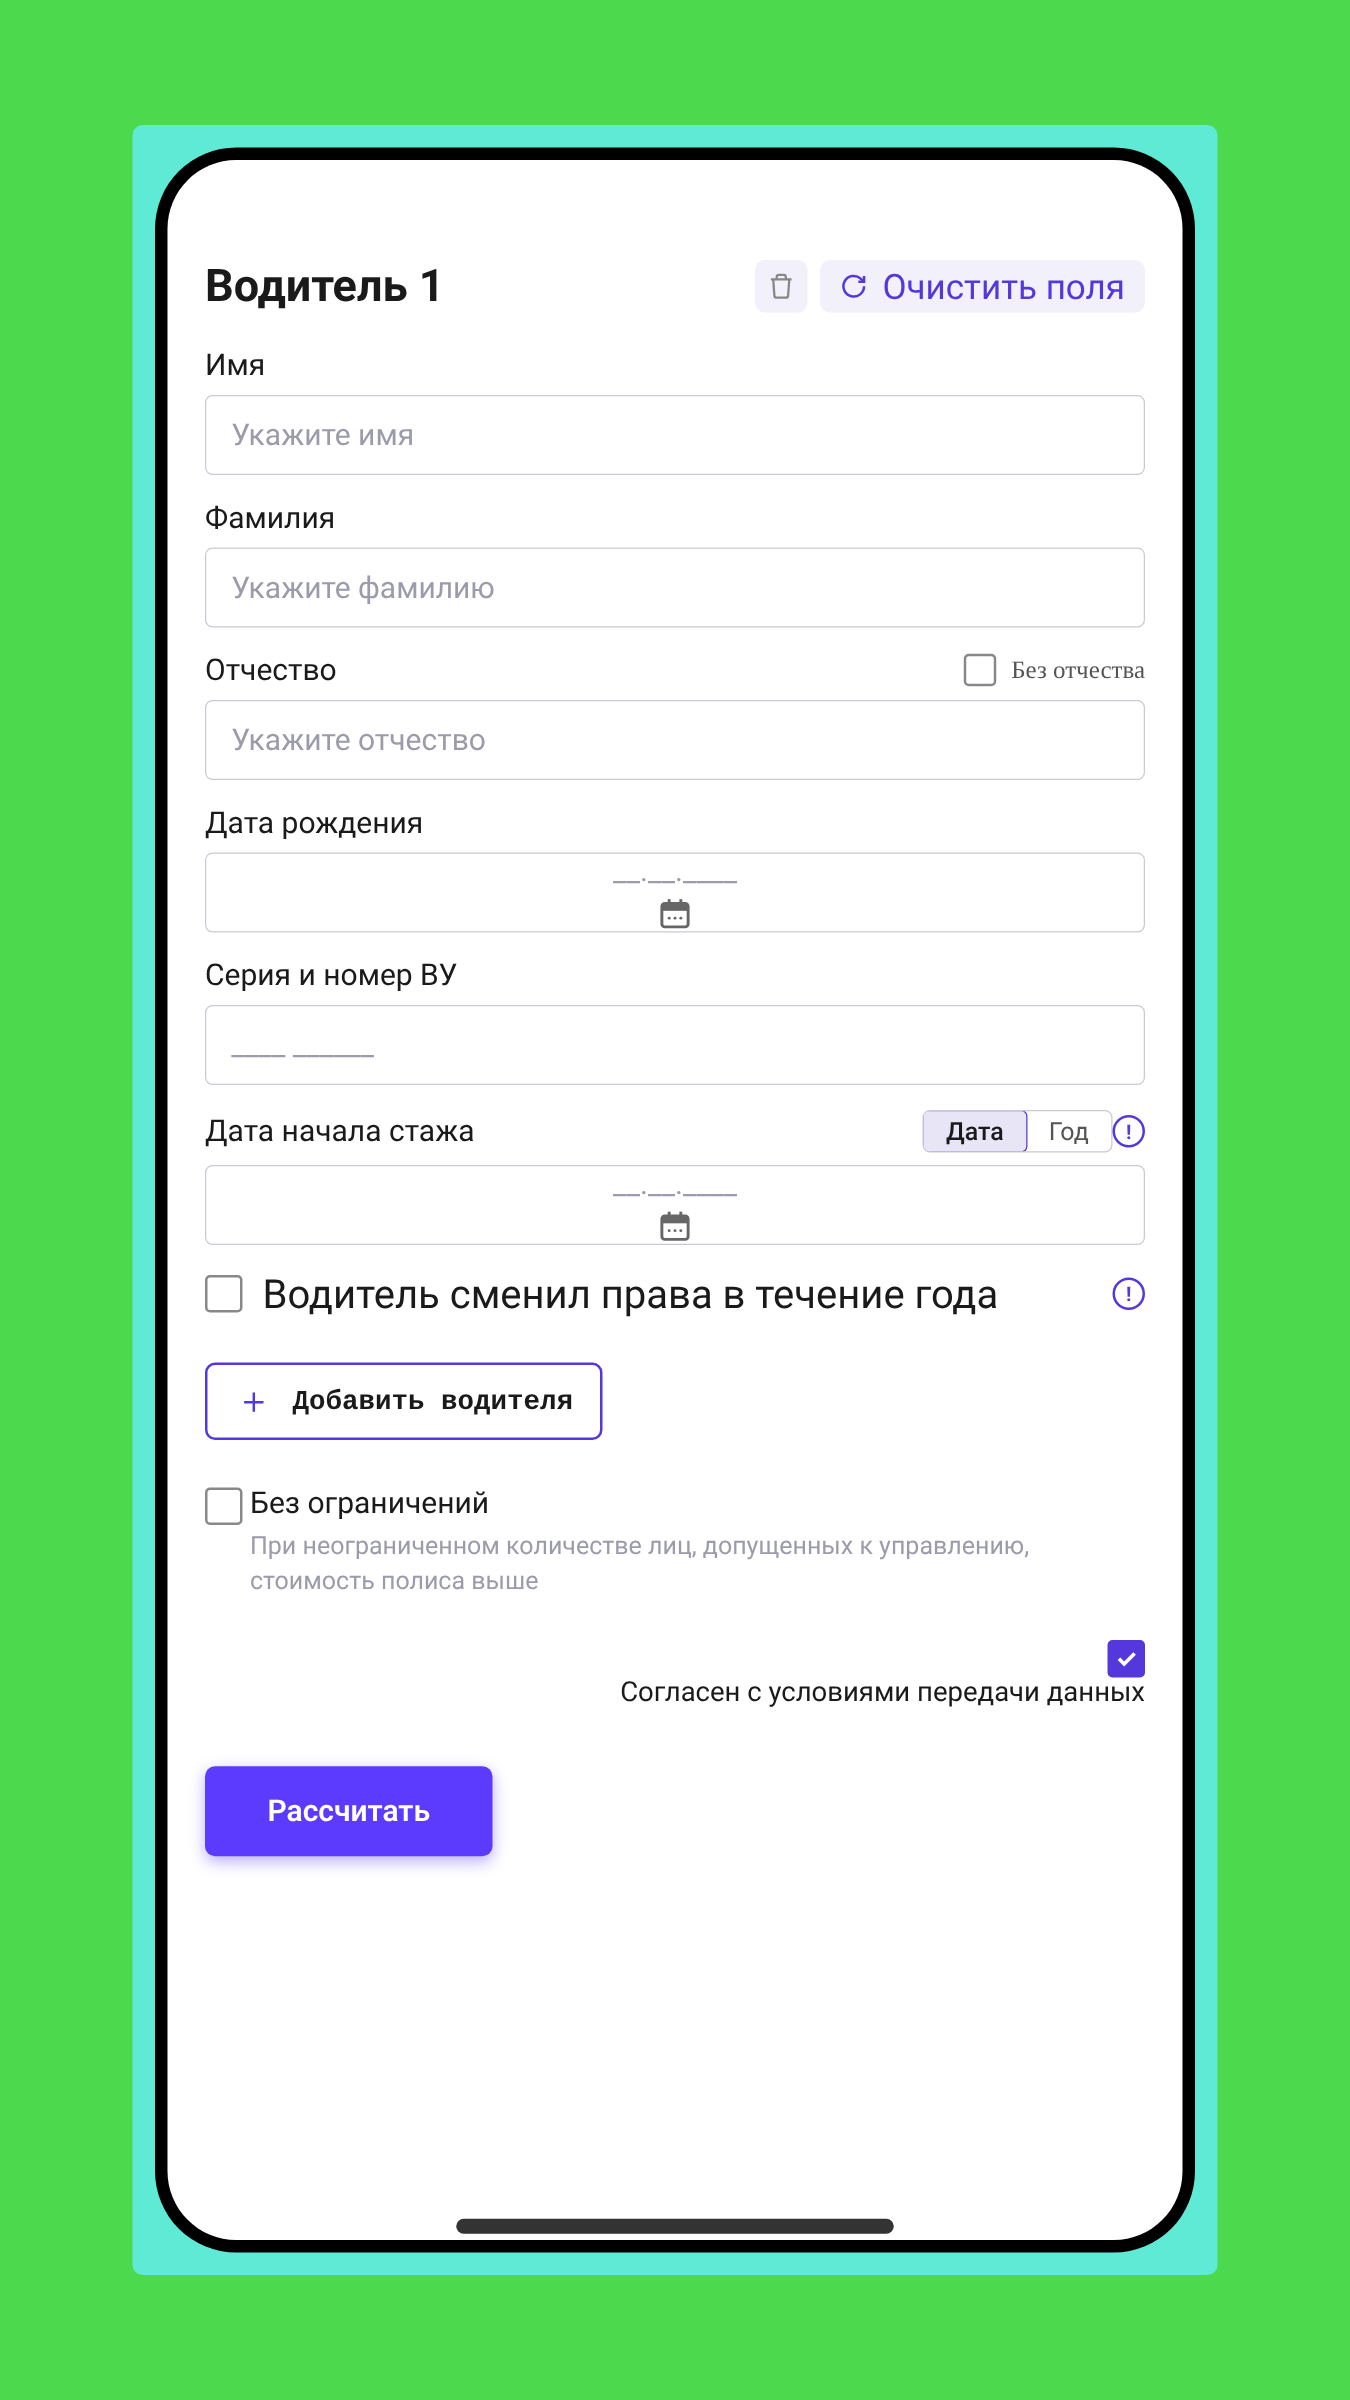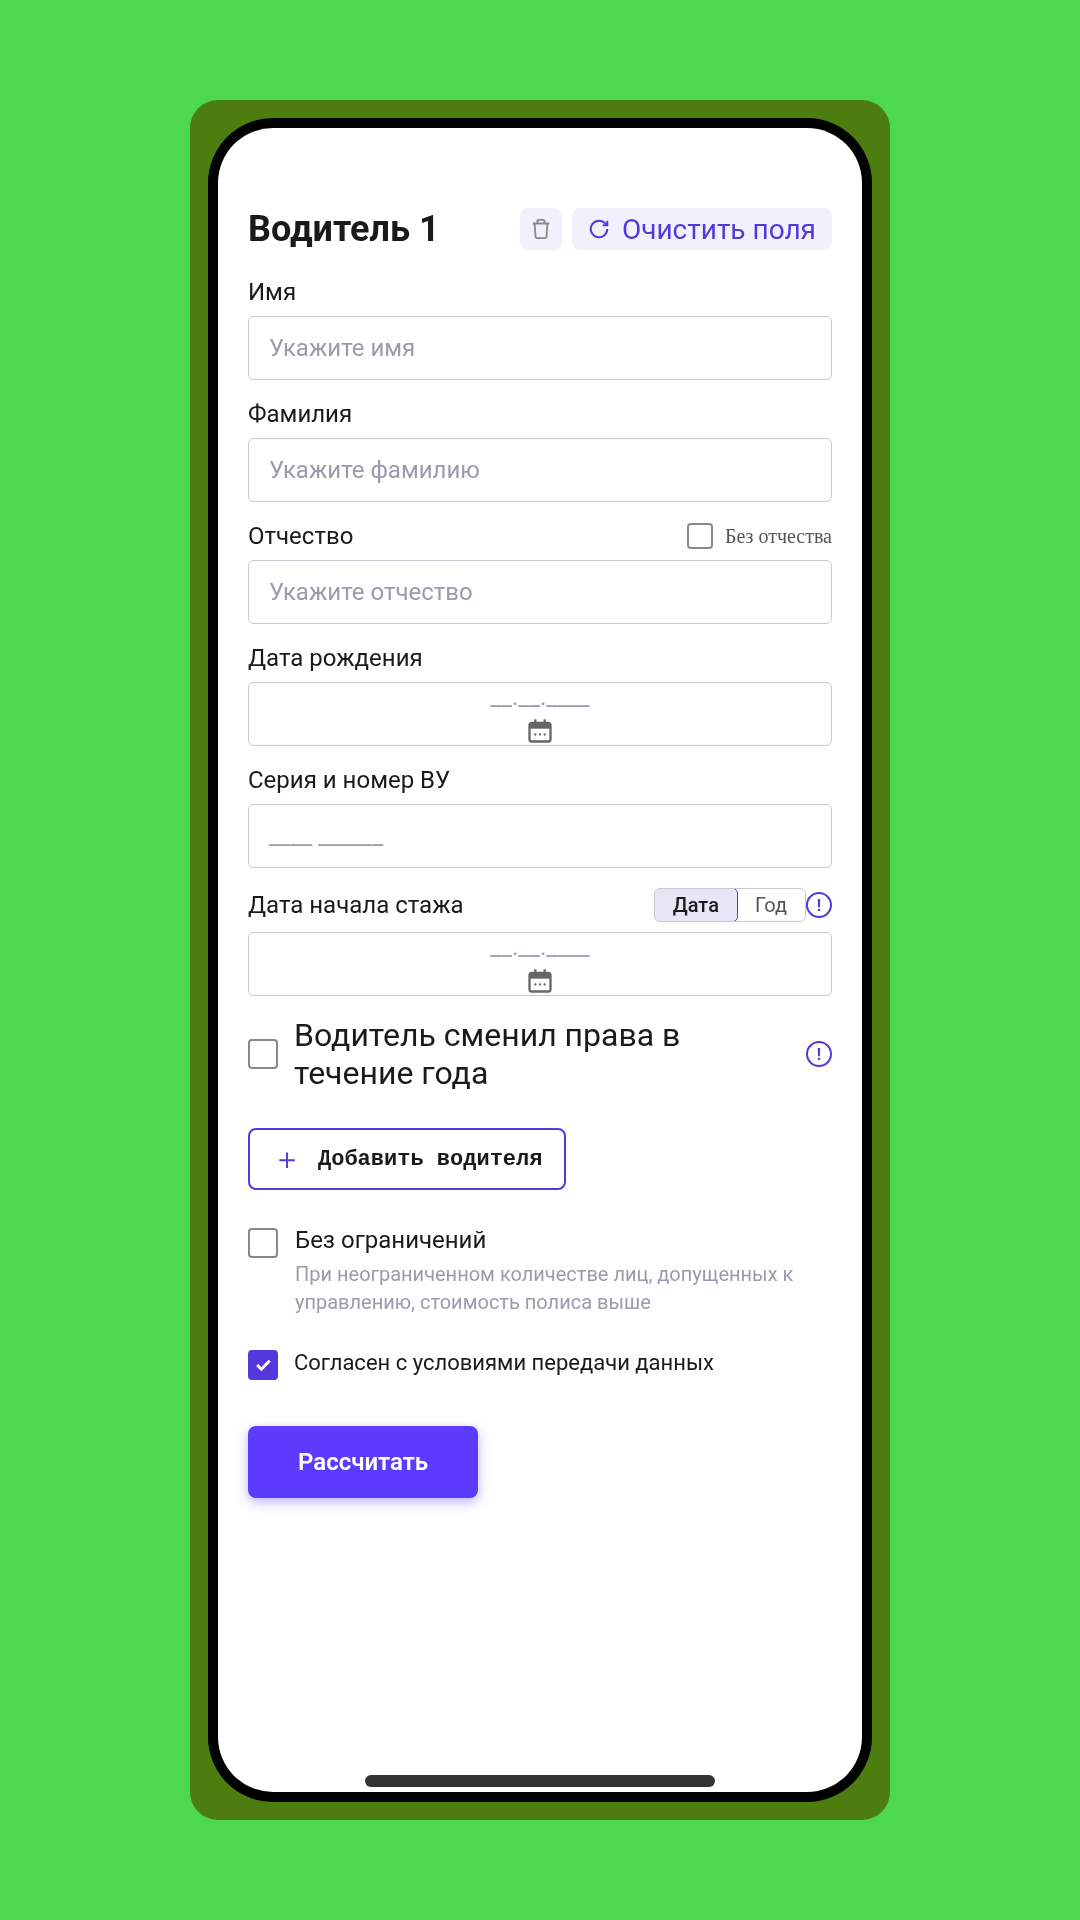--- a/index.html
+++ b/index.html
@@ -1,17 +1,17 @@
 <!DOCTYPE html>
 <html><head>
 <meta charset="utf-8">
 <style>
 *{box-sizing:border-box;font-family:-apple-system,BlinkMacSystemFont,"Segoe UI",Roboto,Arial,sans-serif;}
 body{margin:0;background:#4dd94d;display:flex;justify-content:center;align-items:flex-start;min-height:1920px;padding-top:100px;}
-.phone{width:700px;height:1720px;background:#4d7c0f;border-radius:28px;padding:18px;position:relative;}
+.phone{width:868px;height:1720px;background:#5eead4;border-radius:8px;padding:18px;position:relative;}
 .phone-inner{width:100%;height:100%;background:#000;border-radius:65px;padding:10px;position:relative;}
 .speaker{position:absolute;top:30px;left:50%;transform:translateX(-50%);width:200px;height:10px;background:#333;border-radius:10px;}
 .camdot{position:absolute;top:25px;right:180px;width:18px;height:18px;background:#1a1a2e;border-radius:50%;}
 .screen{width:100%;height:100%;background:#fff;border-radius:55px;overflow:hidden;padding:80px 30px 100px 30px;position:relative;}
 .bottom-bar{position:absolute;bottom:15px;left:50%;transform:translateX(-50%);width:350px;height:12px;background:#333;border-radius:10px;}
 .header{display:flex;align-items:center;justify-content:space-between;margin-bottom:28px;}
 .title{font-size:36px;font-weight:700;color:#1a1a1a;}
 .header-actions{display:flex;align-items:center;gap:10px;}
 .icon-btn{width:42px;height:42px;background:#f2f0fa;border-radius:8px;display:flex;align-items:center;justify-content:center;cursor:pointer;}
 .clear-btn{height:42px;background:#f2f0fa;border-radius:8px;display:flex;align-items:center;padding:0 16px;gap:12px;cursor:pointer;}
@@ -29,25 +29,25 @@
 .segment{display:flex;border:1px solid #c9c9d4;border-radius:6px;overflow:hidden;}
 .seg-opt{padding:4px 18px;font-size:20px;color:#555;cursor:pointer;}
 .seg-opt.active{background:#e8e5f7;border:1.5px solid #5438dc;border-radius:5px;margin:-1px;color:#1a1a1a;font-weight:500;}
 .info-icon{width:26px;height:26px;border:2px solid #5438dc;border-radius:50%;display:flex;align-items:center;justify-content:center;color:#5438dc;font-weight:700;font-size:16px;flex-shrink:0;}
 .inline-flex{display:flex;align-items:center;}
 .changed-row{display:flex;align-items:center;gap:16px;margin-top:20px;}
 .changed-lbl{font-size:32px;color:#1a1a1a;flex:1;}
 .add-btn{border:2px solid #5438dc;border-radius:8px;padding:14px 22px;display:inline-flex;align-items:center;gap:16px;margin-top:36px;cursor:pointer;}
 .plus-icon{color:#5438dc;font-size:30px;font-weight:300;line-height:1;}
 .add-lbl{font-size:22px;font-weight:600;color:#1a1a1a;font-family:Liberation Mono, monospace;}
-.no-limit-block{margin-top:36px;display:flex;gap:17px;align-items:flex-start;}
+.no-limit-block{margin-top:36px;display:flex;gap:6px;align-items:flex-start;}
 .no-limit-txt{display:flex;flex-direction:column;gap:6px;}
 .nl-title{font-size:24px;color:#1a1a1a;}
 .nl-sub{font-size:20px;color:#9b9bab;line-height:1.4;}
-.consent-row{margin-top:34px;display:flex;align-items:flex-start;gap:16px;}
+.consent-row{margin-top:34px;display:flex;align-items:flex-end;flex-direction:column;}
 .consent-lbl{font-size:22px;color:#1a1a1a;}
 .footer-btns{display:flex;justify-content:space-between;margin-top:46px;gap:20px;}
 .btn-back{border:2px solid #1a1a1a;border-radius:6px;padding:22px 40px;font-size:24px;font-weight:600;cursor:pointer;}
 .btn-calc{background:#5c3bff;color:#fff;border-radius:8px;padding:22px 50px;font-size:24px;font-weight:600;cursor:pointer;box-shadow:0 4px 12px rgba(92,59,255,0.4);}
 svg{display:block;}
 </style>
 </head>
 <body>
 
 <div class="phone">

